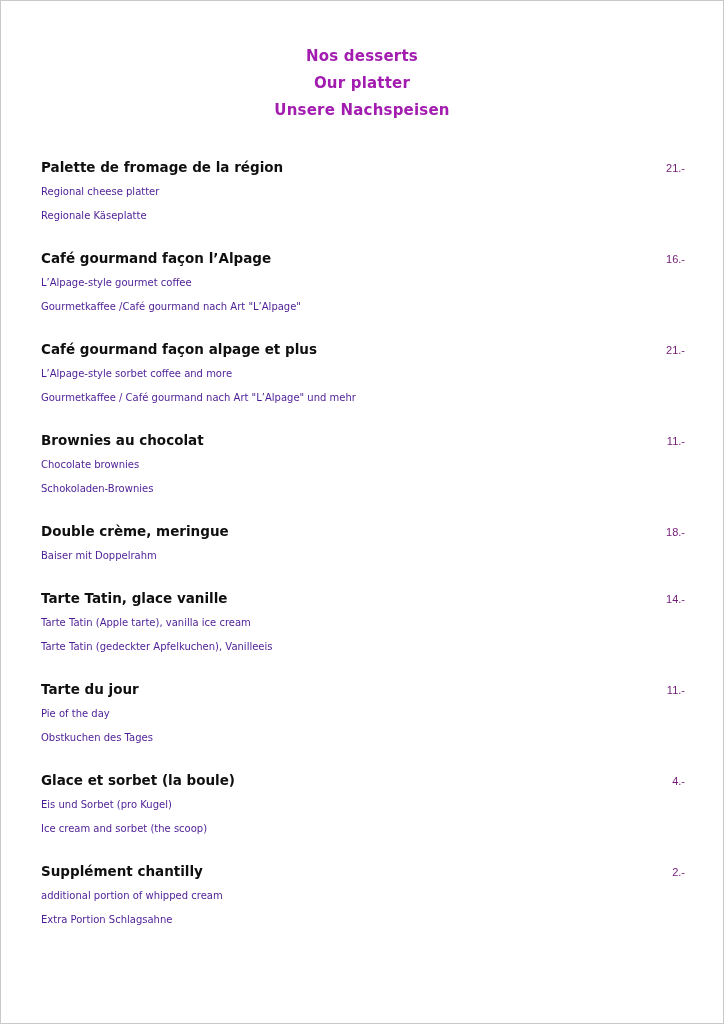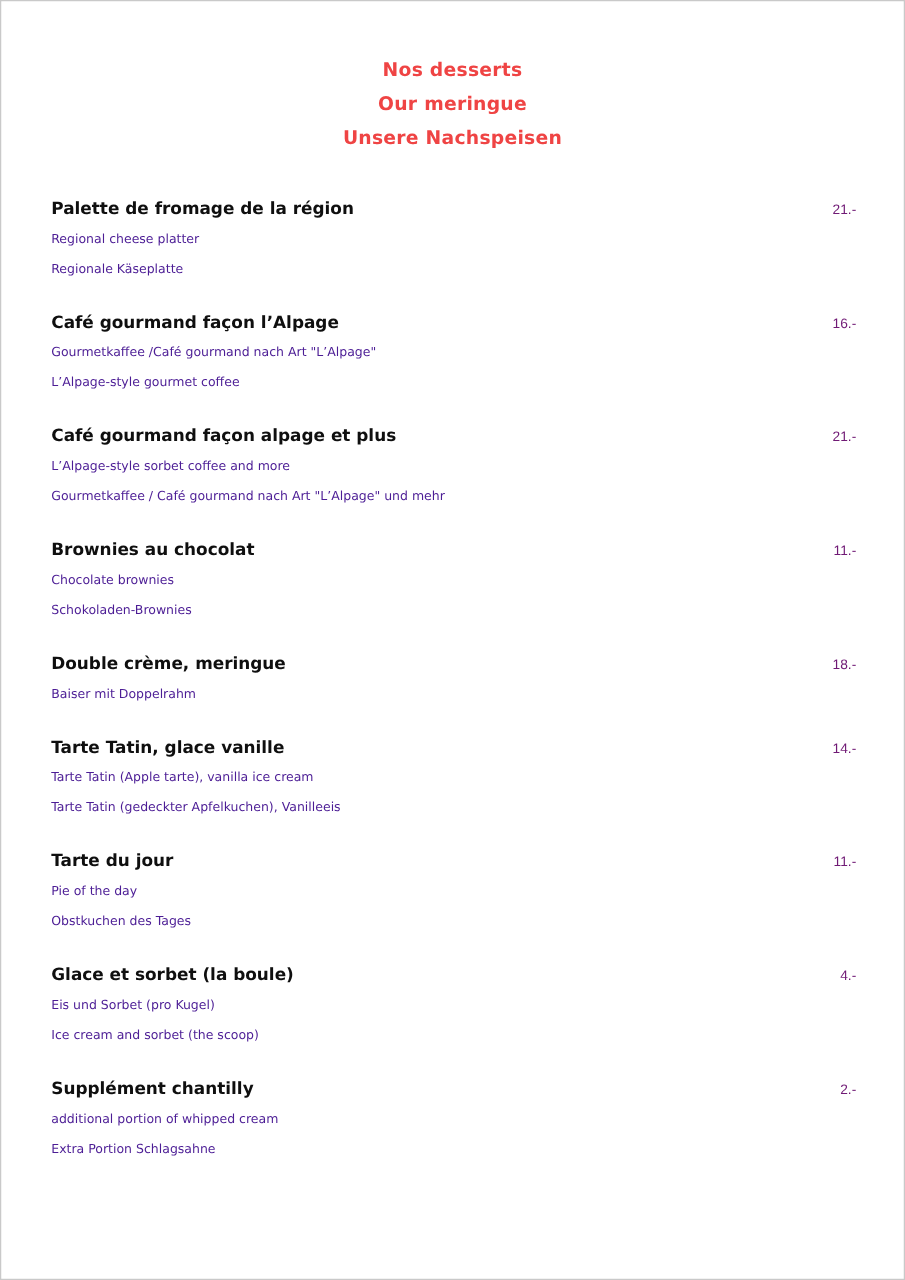--- a/index.html
+++ b/index.html
@@ -18,21 +18,21 @@
     overflow: hidden;
   }
   .titles {
     margin-top: 42px;
     text-align: center;
   }
   .title {
     font-size: 15px;
     line-height: 27px;
     font-weight: 700;
-    color: #ef4444;
+    color: #a21caf;
     letter-spacing: 0.2px;
   }
   .items {
     margin: 31px 38px 0 40px;
   }
   .item {
     margin-bottom: 18px;
   }
   .item-head {
     display: flex;
@@ -60,41 +60,41 @@
     font-weight: 400;
     color: #4c1d95;
   }
 </style>
 </head>
 <body>
 
 <div class="page">
   <header class="titles">
     <div class="title">Nos desserts</div>
-    <div class="title">Our meringue</div>
+    <div class="title">Our platter</div>
     <div class="title">Unsere Nachspeisen</div>
   </header>
 
   <main class="items">
   <section class="item">
     <div class="item-head">
       <div class="item-name">Palette de fromage de la région</div>
       <div class="item-price">21.-</div>
     </div>
     <div class="item-line">Regional cheese platter</div>
     <div class="item-line">Regionale Käseplatte</div>
   </section>
 
   <section class="item">
     <div class="item-head">
       <div class="item-name">Café gourmand façon l’Alpage</div>
       <div class="item-price">16.-</div>
     </div>
+    <div class="item-line">L’Alpage-style gourmet coffee</div>
     <div class="item-line">Gourmetkaffee /Café gourmand nach Art "L’Alpage"</div>
-    <div class="item-line">L’Alpage-style gourmet coffee</div>
   </section>
 
   <section class="item">
     <div class="item-head">
       <div class="item-name">Café gourmand façon alpage et plus</div>
       <div class="item-price">21.-</div>
     </div>
     <div class="item-line">L’Alpage-style sorbet coffee and more</div>
     <div class="item-line">Gourmetkaffee / Café gourmand nach Art "L’Alpage" und mehr</div>
   </section>

